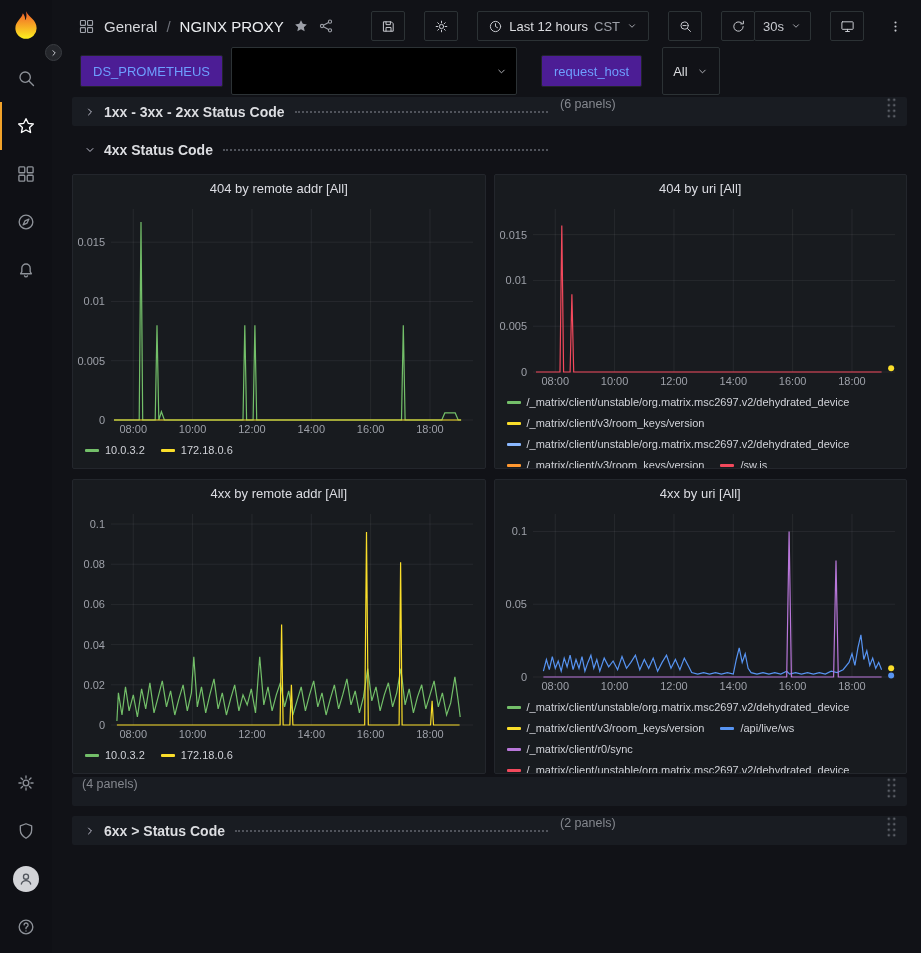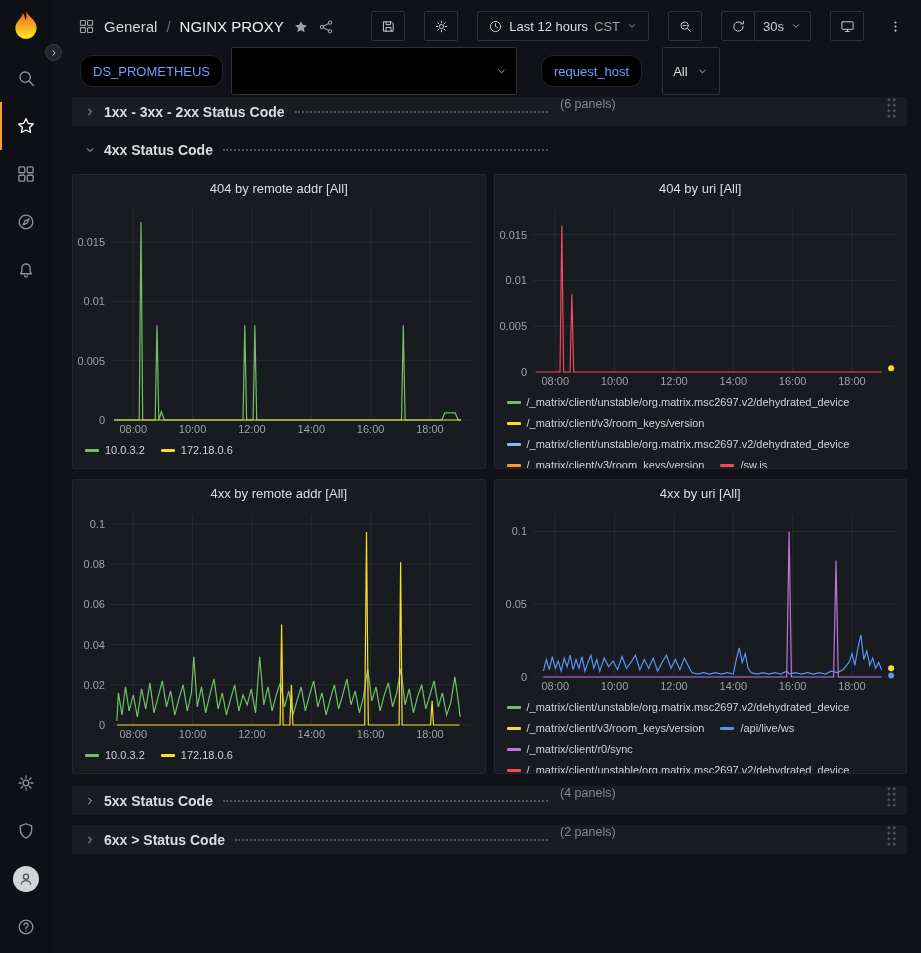--- a/index.html
+++ b/index.html
@@ -27,21 +27,21 @@
     display:flex;align-items:center;justify-content:center}
   .avatar .ic{width:16px;height:16px;stroke-width:2}
   .expand-btn{position:fixed;left:45px;top:44px;width:17px;height:17px;border-radius:50%;
     background:#24262b;border:1px solid #3a3d42;color:#c7c9cf;display:flex;align-items:center;justify-content:center;z-index:6;padding:0}
   .expand-btn .ic{width:10px;height:10px;stroke-width:2.4}
 
   
   .main{margin-left:52px;width:869px;display:flex;flex-direction:column;height:100%}
 
   .topbar{height:52px;flex:none;display:flex;align-items:center;padding:0 14px 0 26px}
-  .crumbs{display:flex;align-items:flex-end;gap:9px;font-size:15px}
+  .crumbs{display:flex;align-items:flex-start;gap:9px;font-size:15px}
   .crumbs .ic{width:17px;height:17px;color:#9da0a8}
   .crumb-section{color:#d5d6da;text-decoration:none}
   .sep{color:#6e7179}
   .crumb-title{color:#eceef1;font-weight:500;text-decoration:none}
   .star-fav{color:#f2a32a;display:flex}
   .star-fav .ic{width:16px;height:16px}
   .share{color:#9da0a8;display:flex}
   .share .ic{width:16px;height:16px}
 
   .actions{margin-left:auto;display:flex;align-items:center;gap:19px}
@@ -51,22 +51,22 @@
   .tb-btn.time{padding:0 10px;white-space:nowrap}
   .tb-btn.time .lbl{color:#dcdde1}
   .tb-btn.time .tz{font-size:13px;color:#9da0a8;margin-top:1px}
   .tb-btn .caret{width:12px;height:12px}
   .btn-group{display:flex}
   .btn-group .tb-btn+.tb-btn{margin-left:-1px}
   .tb-btn.plain{border-color:transparent;min-width:24px;padding:0 2px}
 
   
   .varbar{height:44px;flex:none;display:flex;align-items:center;gap:8px;padding:2px 14px 8px 28px}
-  .var-label{height:32px;display:flex;align-items:center;padding:0 12px;background:#000000;
-    border:1px solid #22252b;border-radius:12px;color:#6e9fff;font-size:13px;font-weight:500}
+  .var-label{height:32px;display:flex;align-items:center;padding:0 12px;background:#4c1d95;
+    border:1px solid #22252b;border-radius:2px;color:#6e9fff;font-size:13px;font-weight:500}
   .var-select{height:48px;border:1px solid #2c3235;border-radius:2px;display:flex;align-items:center;
     justify-content:space-between;color:#dcdde1;padding:0 8px}
   .var-select .ic{width:13px;height:13px;color:#c7c9cf}
   .var-select.ds{width:286px;background:#000000}
   .var-select.host{min-width:52px;background:#111217;gap:8px;padding:0 10px;margin-left:12px}
   .var-label.second{margin-left:16px}
 
   
   .dash{flex:1;overflow:hidden;padding:1px 14px 0 20px}
   .rowhead{height:28px;display:flex;padding:0 10px 0 8px;margin-bottom:10px;border-radius:2px}
@@ -74,21 +74,21 @@
   .row-left{display:flex;align-items:center;flex:0 0 478px;min-width:0}
   .chev{width:20px;display:flex;justify-content:center;color:#ccccdc}
   .chev .ic{width:14px;height:14px}
   .chev.right .ic{transform:rotate(-90deg)}
   .rtitle{font-size:14px;font-weight:700;color:#dcdde1;margin-left:4px;white-space:nowrap}
   .leader{flex:1;height:0;border-bottom:2px dotted #50535b;margin:0 10px;align-self:center}
   .count{font-size:12.5px;color:#84878e;margin-left:2px;white-space:nowrap}
   .drag{width:11px;height:21px;margin-left:auto;
     background-image:radial-gradient(circle,#5a5e66 1.3px,transparent 1.5px);background-size:5.5px 5.5px}
 
-  .pgrid{display:grid;grid-template-columns:1fr 1fr;grid-template-rows:295px 295px;gap:10px 8px;margin-bottom:12px}
+  .pgrid{display:grid;grid-template-columns:1fr 1fr;grid-template-rows:295px 295px;gap:10px 8px;margin-bottom:3px}
   .panel{background:#181b1f;border:1px solid #23262c;border-radius:2px;display:flex;flex-direction:column;min-width:0}
   .ptitle{height:26px;flex:none;display:flex;align-items:center;justify-content:center;
     font-size:13px;font-weight:500;color:#dcdde3}
   .plot{flex:1 1 auto;min-height:0}
   .legend{flex:none;display:flex;flex-wrap:wrap;align-content:flex-start;column-gap:16px;
     padding:2px 8px 2px 12px;overflow:hidden;height:30px}
   .legend.clip{height:78px}
   .legend-item{display:inline-flex;align-items:center;gap:6px;font-size:11px;color:#d0d2d8;
     line-height:21px;white-space:nowrap}
   .swatch{width:14px;height:3px;border-radius:1px;flex:none}
@@ -538,29 +538,20 @@
               </div>
               <div class="legend-item">
                 <span class="swatch" style="background: rgb(242, 73, 92);"></span>
                 <span>/_matrix/client/unstable/org.matrix.msc2697.v2/dehydrated_device</span>
               </div>
             </div>
         </section>
       </div>
 
       <div class="rowhead collapsed">
-        <div class="row-left">
-          <span class="chev right">
-              <svg class="ic">
-                <use href="#i-caret"></use>
-              </svg>
-            </span>
-          <span class="rtitle">5xx Status Code</span>
-          <span class="leader"></span>
-        </div>
         <span class="count">(4 panels)</span>
         <span class="drag"></span>
       </div>
 
       <div class="rowhead collapsed">
         <div class="row-left">
           <span class="chev right">
               <svg class="ic">
                 <use href="#i-caret"></use>
               </svg>

